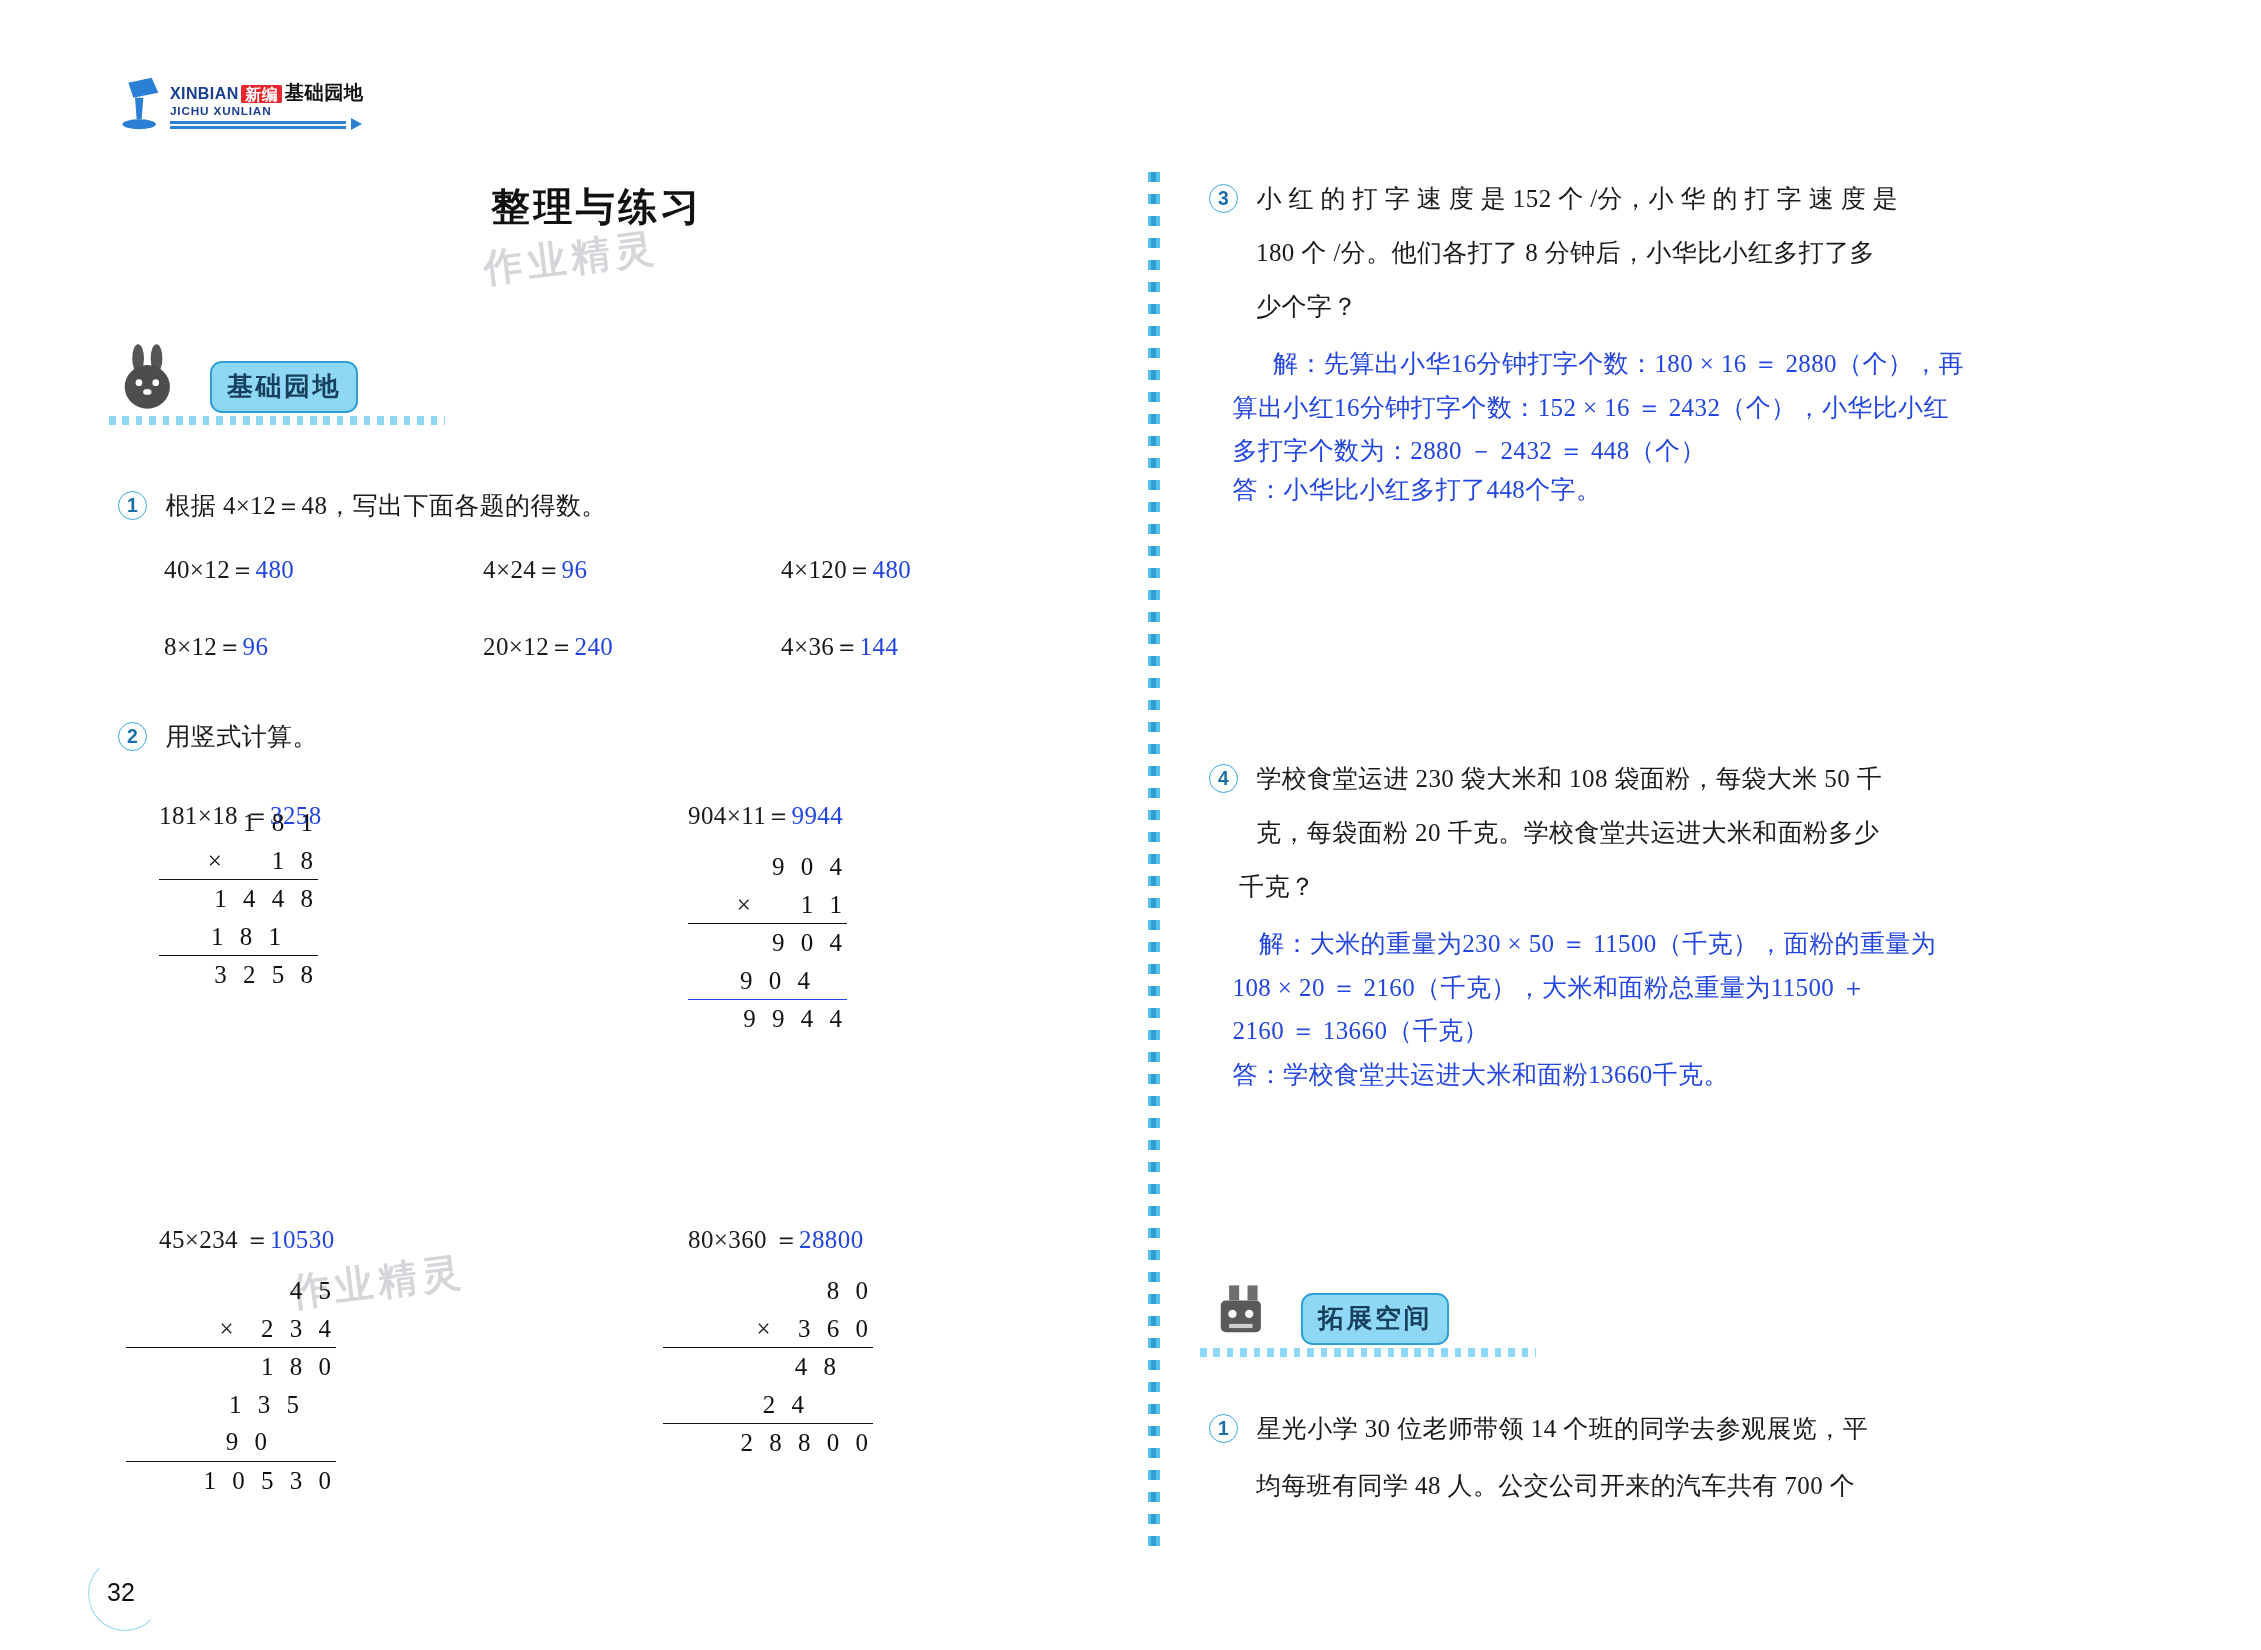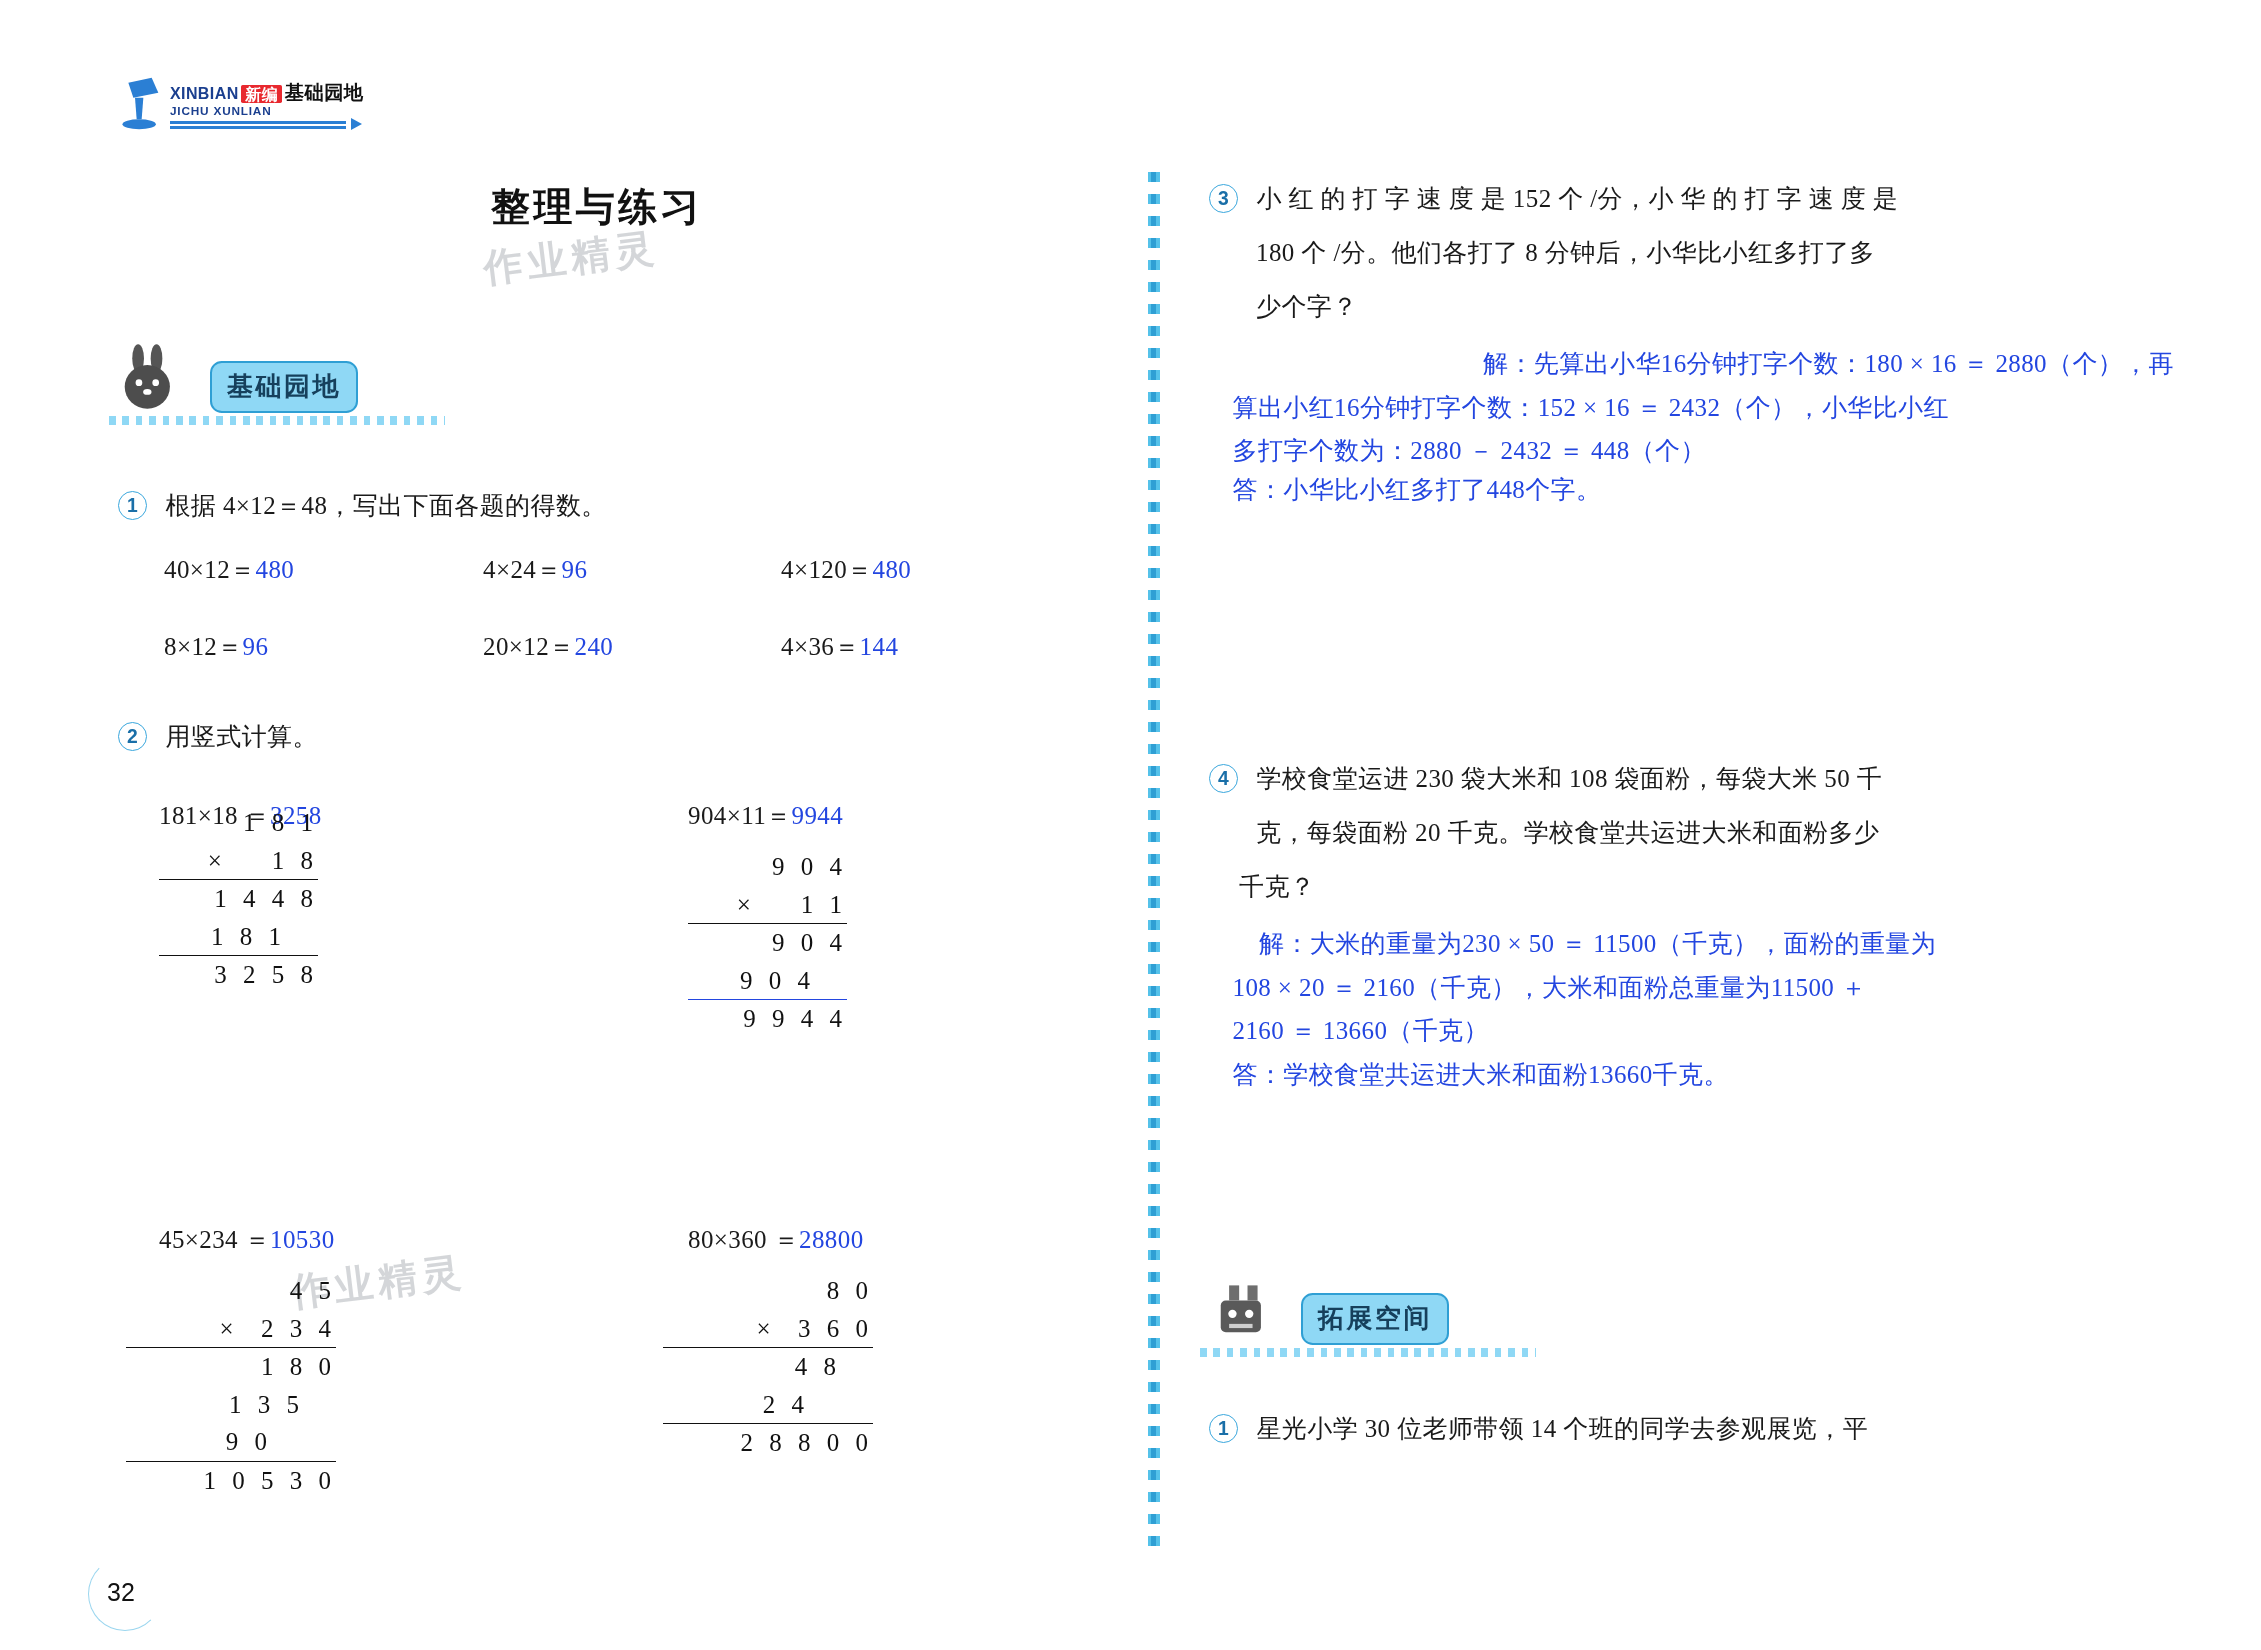--- a/index.html
+++ b/index.html
@@ -220,21 +220,21 @@
   </div>
 
   <div class="blk" style="left:1209px;top:180px;width:965px;">
     <div class="txt">
       <span class="q-num">3</span>
       <span style="margin-left:11.8px;">小 红 的 打 字 速 度 是 152 个 /分，小 华 的 打 字 速 度 是</span>
     </div>
     <div class="txt" style="margin-left:47px;margin-top:15px;">180 个 /分。他们各打了 8 分钟后，小华比小红多打了多</div>
     <div class="txt" style="margin-left:47px;margin-top:15px;">少个字？</div>
 
-    <div class="txt hand" style="margin-left:64px;margin-top:18.5px;text-align:right;">解：先算出小华16分钟打字个数：180 × 16 ＝ 2880（个），再</div>
+    <div class="txt hand" style="margin-left:64px;margin-top:18.5px;">解：先算出小华16分钟打字个数：180 × 16 ＝ 2880（个），再</div>
     <div class="txt hand" style="margin-left:23.5px;margin-top:5px;">算出小红16分钟打字个数：152 × 16 ＝ 2432（个），小华比小红</div>
     <div class="txt hand" style="margin-left:23.5px;margin-top:5px;">多打字个数为：2880 － 2432 ＝ 448（个）</div>
     <div class="txt hand" style="margin-left:23.5px;">答：小华比小红多打了448个字。</div>
   </div>
 
   <div class="blk" style="left:1209px;top:760px;width:982px;">
     <div class="txt">
       <span class="q-num">4</span>
       <span style="margin-left:11.8px;">学校食堂运进 230 袋大米和 108 袋面粉，每袋大米 50 千</span>
     </div>
@@ -258,19 +258,20 @@
     </svg>
     <span class="pill">拓展空间</span>
     <div class="dots" style="left:-101px;width:336px;"></div>
   </div>
 
   <div class="blk" style="left:1209px;top:1410px;width:990px;">
     <div class="txt">
       <span class="q-num">1</span>
       <span style="margin-left:11.8px;">星光小学 30 位老师带领 14 个班的同学去参观展览，平</span>
     </div>
+    <div class="txt" style="margin-left:47px;margin-top:18.5px;">均每班有同学 48 人。公交公司开来的汽车共有 700 个</div>
   </div>
 
   <div class="pagenum-circ"></div>
   <div class="pagenum">32</div>
 
 </div>
 
 
 </body></html>

